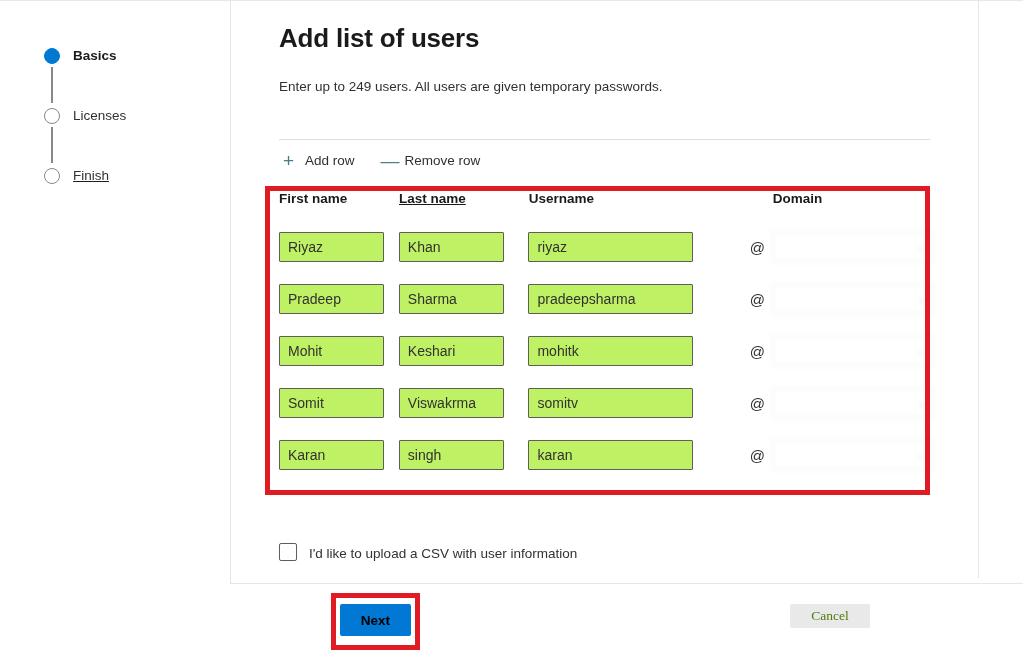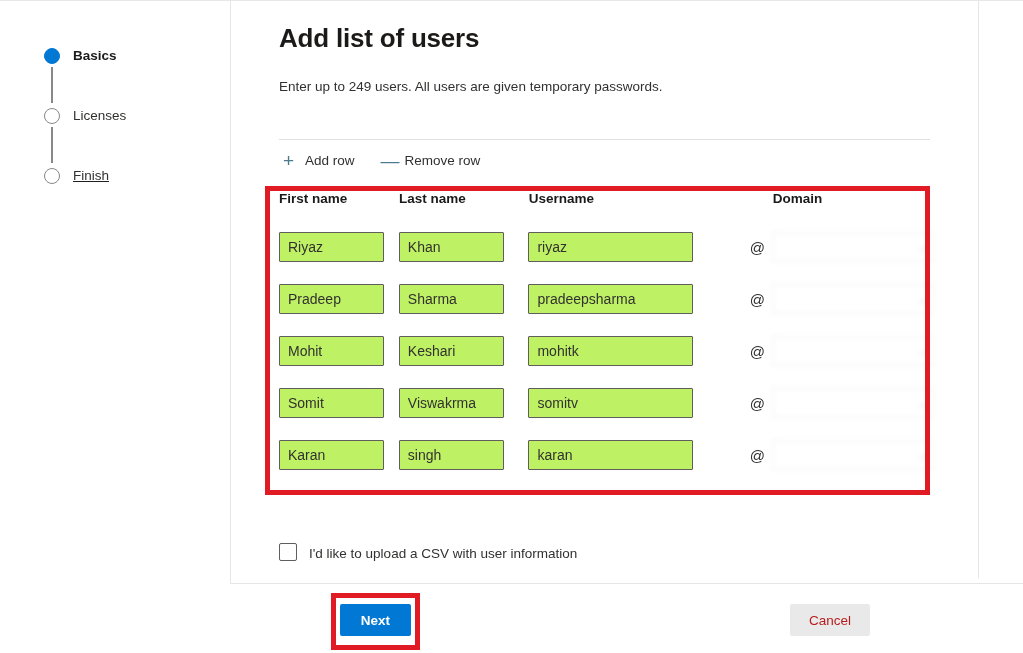--- a/index.html
+++ b/index.html
@@ -158,21 +158,21 @@
     height: 30px;
     align-items: flex-start;
   }
   .col-head {
     font-size: 13.5px;
     font-weight: bold;
     color: #1b1a19;
     white-space: nowrap;
   }
   .col-first { width: 122px; }
-  .col-last  { width: 132px; }
+  .col-last  { width: 132px; text-decoration: underline; }
   .col-user  { width: 218px; }
   .col-at    { width: 30px; }
   .col-dom   { width: 164px; }
 
   .grid-row {
     display: flex;
     align-items: center;
     height: 52px;
   }
   .cell-input {
@@ -256,37 +256,37 @@
     width: 793px;
     height: 70px;
     background: #ffffff;
     border-top: 1px solid #e6e6e6;
   }
   #btn-next {
     position: absolute;
     left: 110px; top: 20px;
     width: 71px; height: 32px;
     background: #0078d4;
-    color: #ffffff;
+    color: #000000;
     border: none;
     border-radius: 2px;
     font-family: inherit;
     font-size: 13.5px;
     font-weight: bold;
     cursor: pointer;
   }
   #btn-cancel {
     position: absolute;
     left: 560px; top: 20px;
-    width: 80px; height: 32px;
+    width: 80px; height: 24px;
     background: #e9e9e9;
-    color: #b91c1c;
+    color: #4d7c0f;
     border: none;
     border-radius: 2px;
-    font-family: Liberation Sans, sans-serif;
+    font-family: Liberation Serif, serif;
     font-size: 13.5px;
     cursor: pointer;
   }
 
   
   .annotation {
     position: absolute;
     border: 5px solid #e01b24;
     pointer-events: none;
     z-index: 40;

